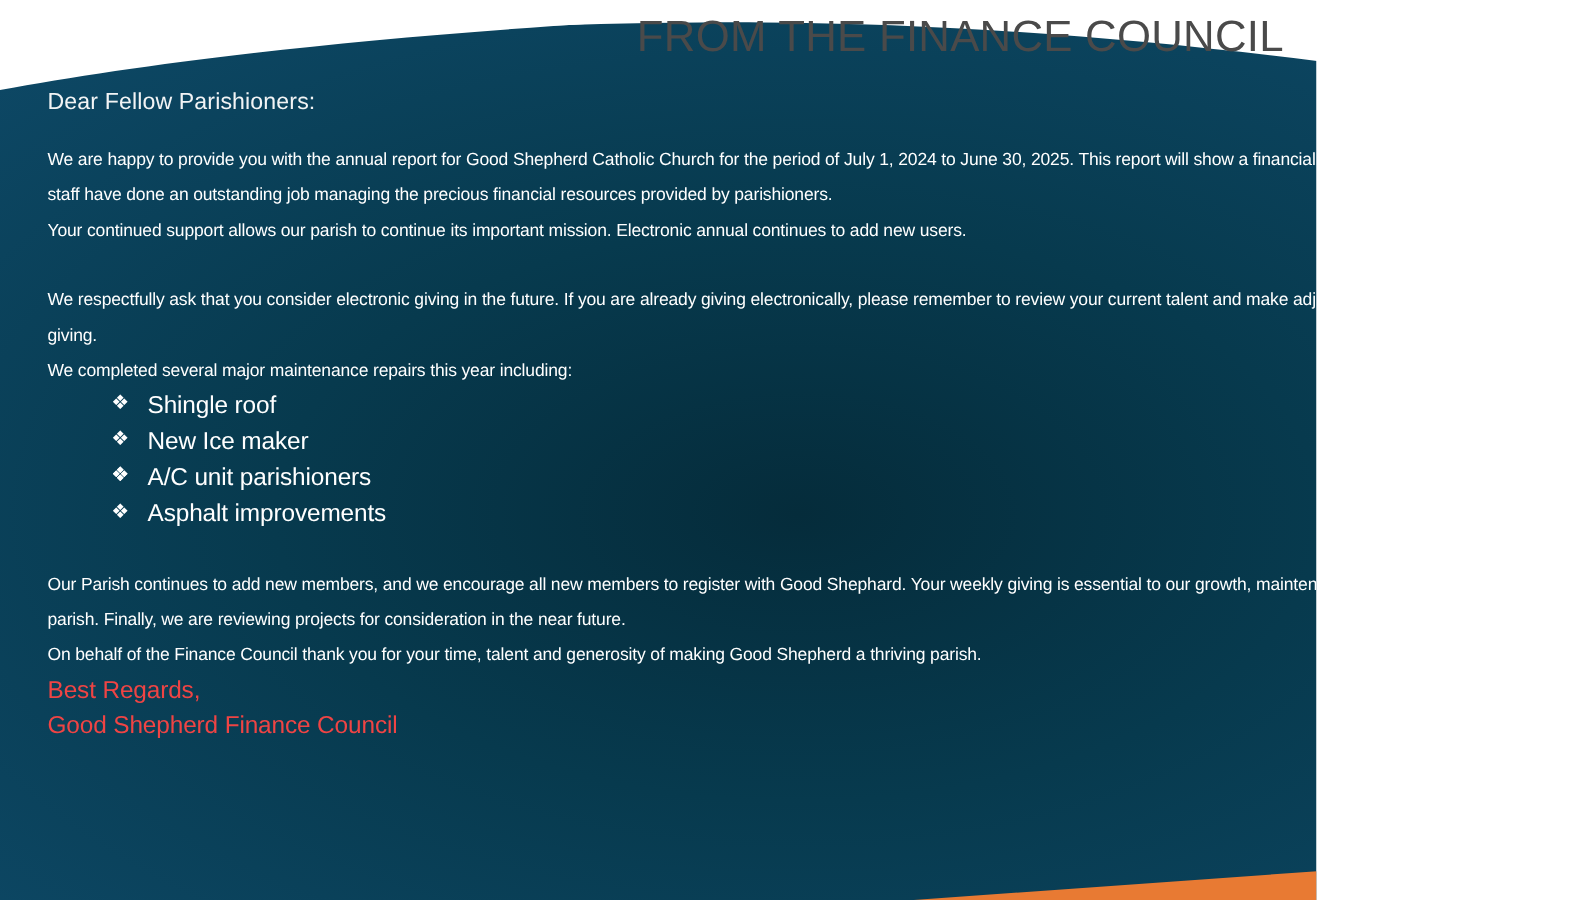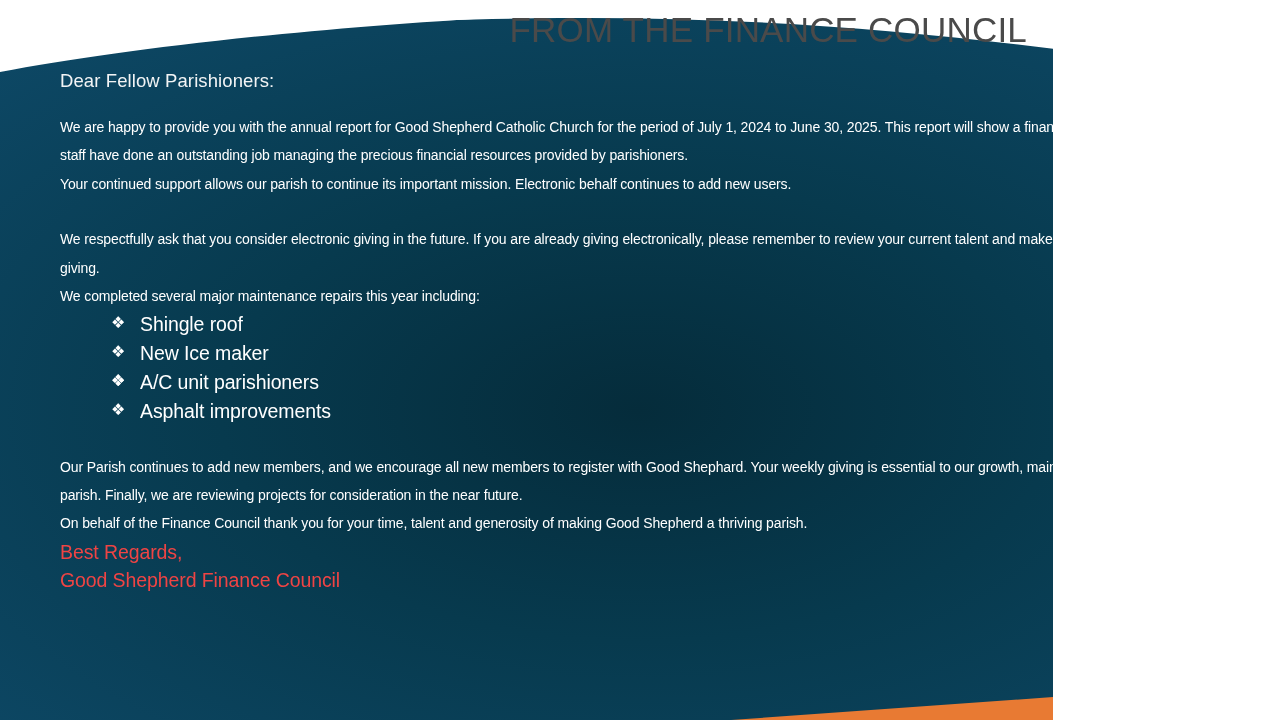--- a/index.html
+++ b/index.html
@@ -39,21 +39,21 @@
     font-weight: 400;
     letter-spacing: 0.2px;
     color: #4a4a4a;
     white-space: nowrap;
     line-height: 1.25;
   }
 
   
   #content {
     position: absolute;
-    left: 60px;
+    left: 38px;
     top: 68px;
     width: 1210px;
     color: #ffffff;
   }
 
   .salutation {
     font-family: "Liberation Sans", sans-serif;
     font-size: 18.5px;
     line-height: 26px;
     color: #f2f4f5;
@@ -137,21 +137,21 @@
   </svg>
 
   <div id="header-title">FROM THE FINANCE COUNCIL</div>
 
   <div id="content">
 
     <p class="salutation">Dear Fellow Parishioners:</p>
 
     <p class="para">We are happy to provide you with the annual report for Good Shepherd Catholic Church for the period of July 1, 2024 to June 30, 2025. This report will show a financially sound parish.  The clergy and staff have done an outstanding job managing the precious financial resources provided by parishioners.</p>
 
-    <p class="para">Your continued support allows our parish to continue its important mission. Electronic behalf continues to add new users.</p>
+    <p class="para">Your continued support allows our parish to continue its important mission. Electronic annual continues to add new users.</p>
 
     <p class="para gap-before">We respectfully ask that you consider electronic giving in the future. If you are already giving electronically, please remember to review your current talent and make adjustments to increase your giving.</p>
 
     <p class="para">We completed several major maintenance repairs this year including:</p>
 
     <ul class="bullets">
       <li>
         <span class="bullet-glyph">❖</span>
         <span>Shingle roof</span>
       </li>

